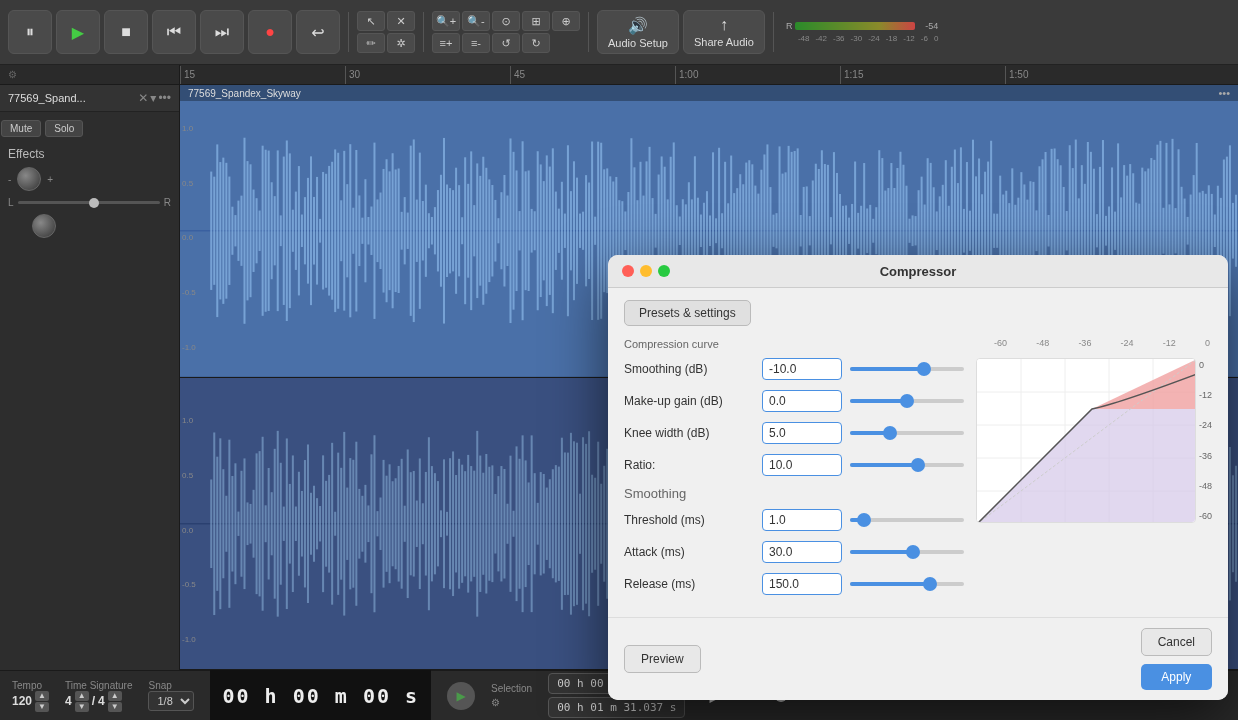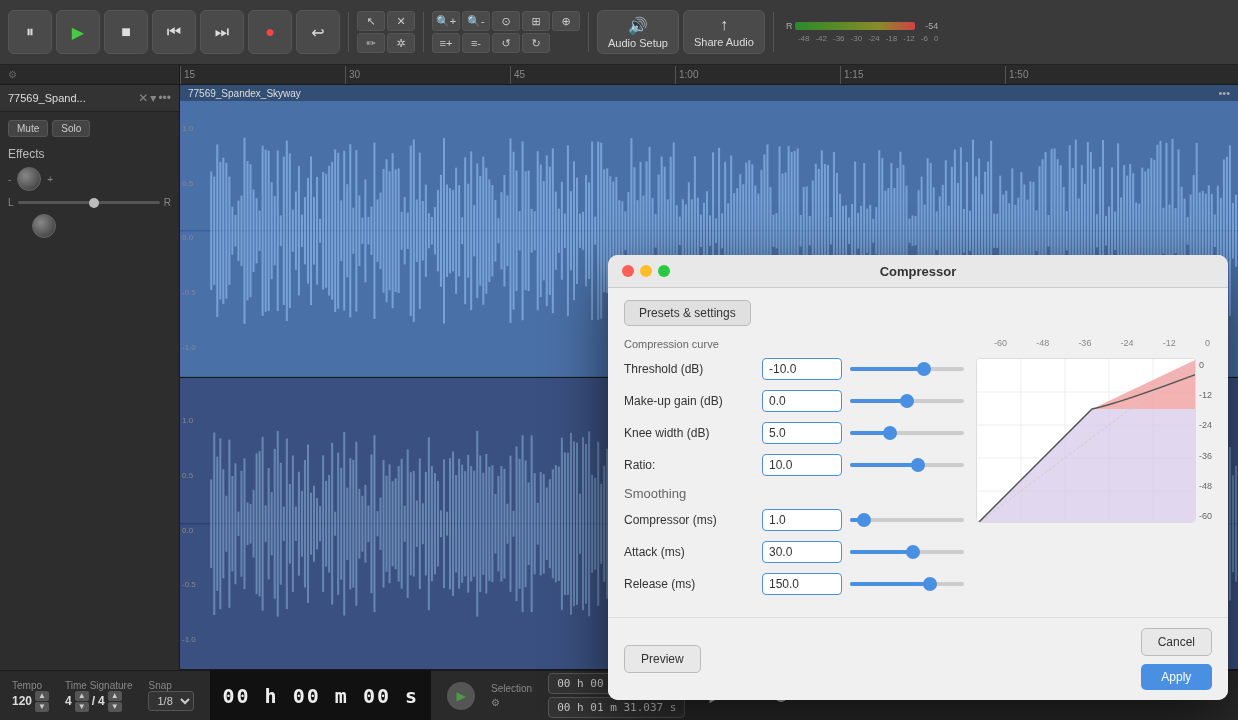--- a/index.html
+++ b/index.html
@@ -632,21 +632,21 @@
 
   <div class="track-panel">
     <div class="track-header">
       <span class="track-name">77569_Spand...</span>
       <div style="display:flex;gap:2px;">
         <span style="color:#888;cursor:pointer;font-size:12px;">✕</span>
         <span style="color:#888;cursor:pointer;font-size:12px;">▾</span>
         <span style="color:#888;cursor:pointer;font-size:12px;">•••</span>
       </div>
     </div>
-    <div class="track-controls" style="padding:4px 8px;">
+    <div class="track-controls" style="padding:4px 1px;">
       <button class="track-btn">Mute</button>
       <button class="track-btn">Solo</button>
     </div>
     <div class="effects-label">Effects</div>
     <div class="track-knob-row">
       <span style="color:#888;font-size:10px;">-</span>
       <div class="knob"></div>
       <span style="color:#888;font-size:10px;">+</span>
     </div>
     <div class="track-slider-row">
@@ -1489,21 +1489,21 @@
           <span>-12</span>
           <span>0</span>
         </div>
       </div>
 
       <div class="content-with-graph">
 
         <div class="params-section">
 
           <div class="param-row">
-            <span class="param-label">Threshold (dB)</span>
+            <span class="param-label">Smoothing (dB)</span>
             <input class="param-input" type="text" value="-10.0" style="">
             <div class="param-slider-container">
               <div class="param-slider-fill" style="width:65%;"></div>
               <div class="param-slider-thumb" style="left:65%;"></div>
             </div>
           </div>
 
           <div class="param-row">
             <span class="param-label">Make-up gain (dB)</span>
             <input class="param-input" type="text" value="0.0" style="">
@@ -1527,21 +1527,21 @@
             <input class="param-input" type="text" value="10.0" style="">
             <div class="param-slider-container">
               <div class="param-slider-fill" style="width:60%;"></div>
               <div class="param-slider-thumb" style="left:60%;"></div>
             </div>
           </div>
 
           <div class="smoothing-label">Smoothing</div>
 
           <div class="param-row">
-            <span class="param-label">Compressor (ms)</span>
+            <span class="param-label">Threshold (ms)</span>
             <input class="param-input" type="text" value="1.0" style="">
             <div class="param-slider-container">
               <div class="param-slider-fill" style="width:12%;"></div>
               <div class="param-slider-thumb" style="left:12%;"></div>
             </div>
           </div>
 
           <div class="param-row">
             <span class="param-label">Attack (ms)</span>
             <input class="param-input" type="text" value="30.0" style="">

